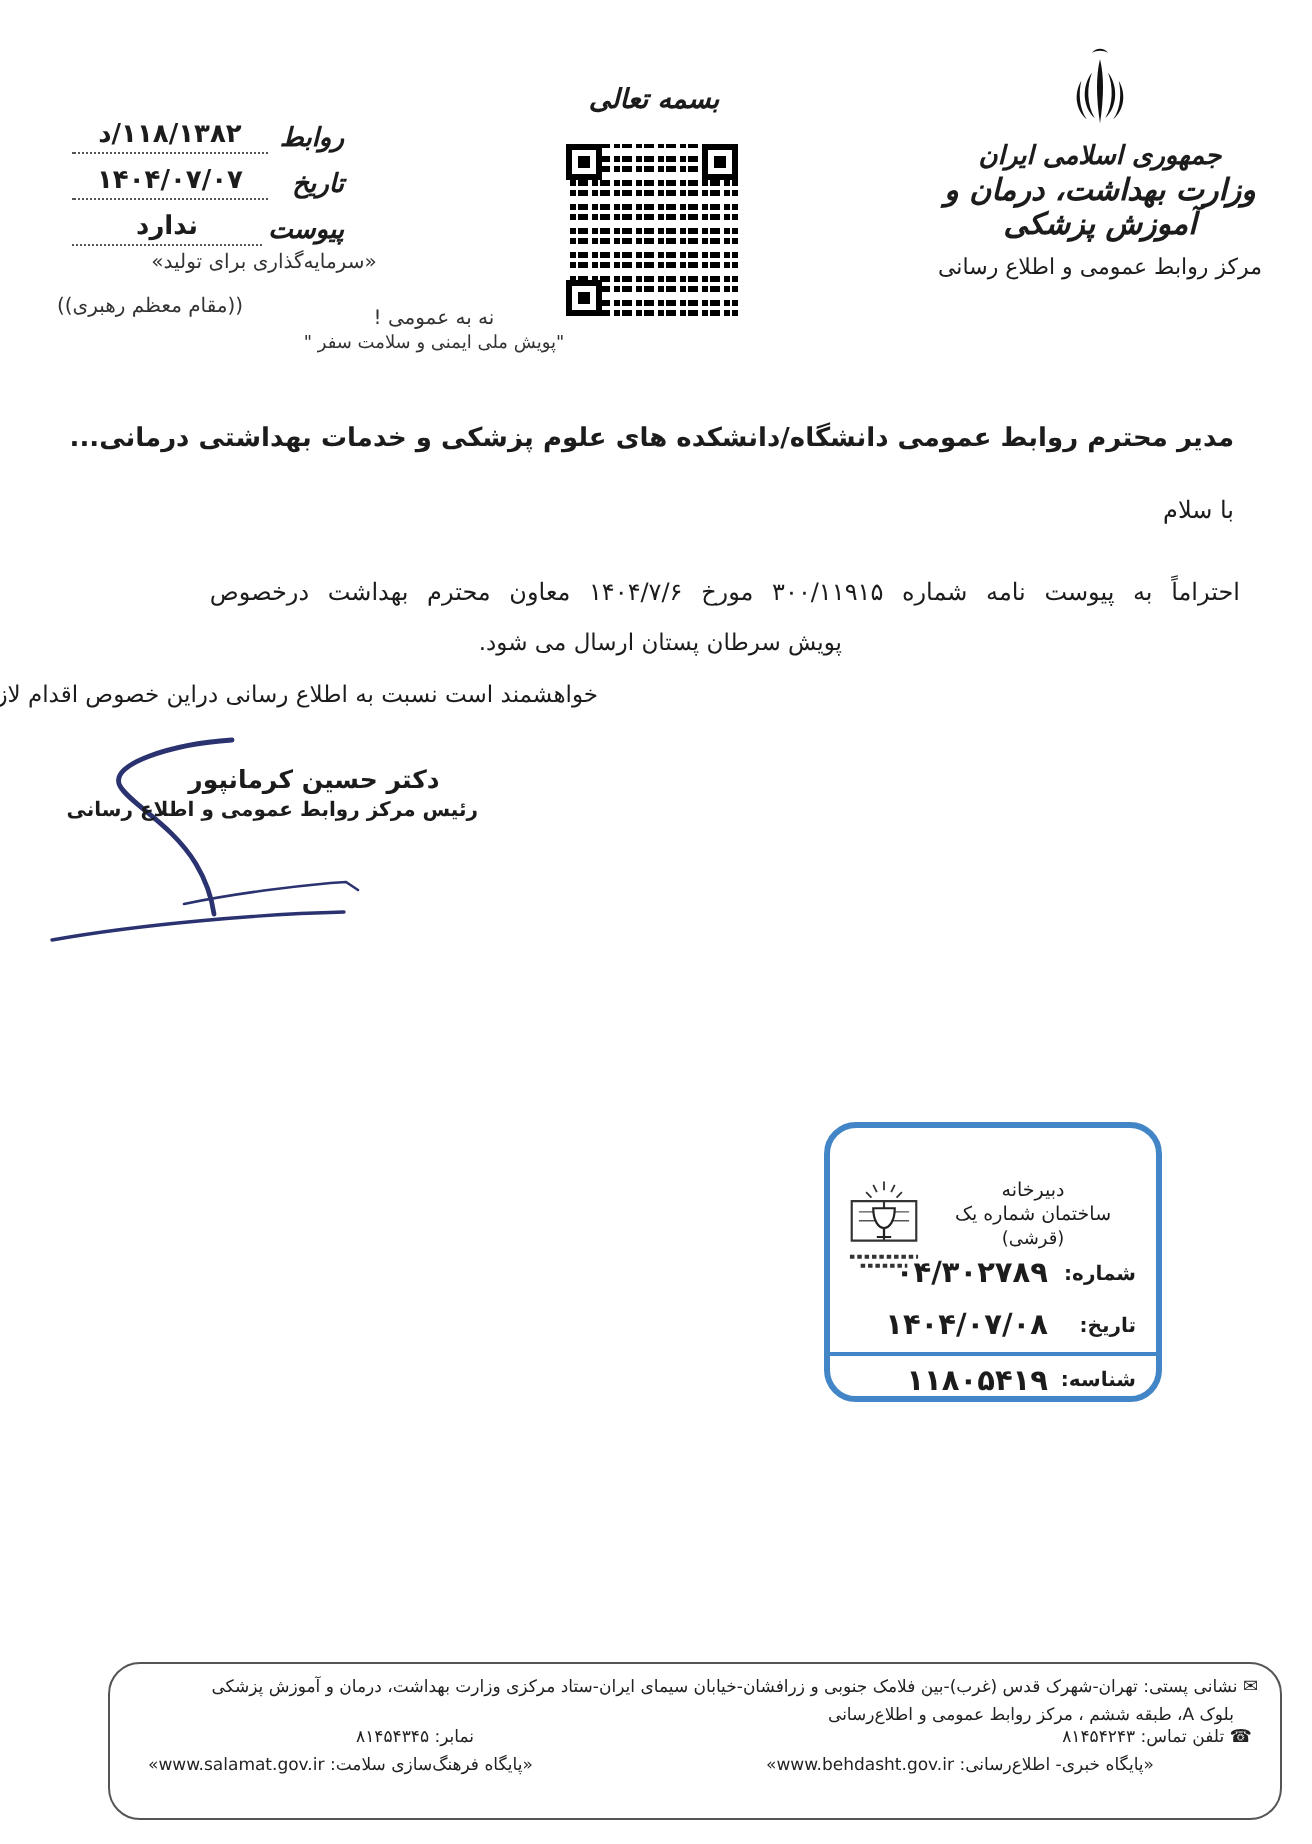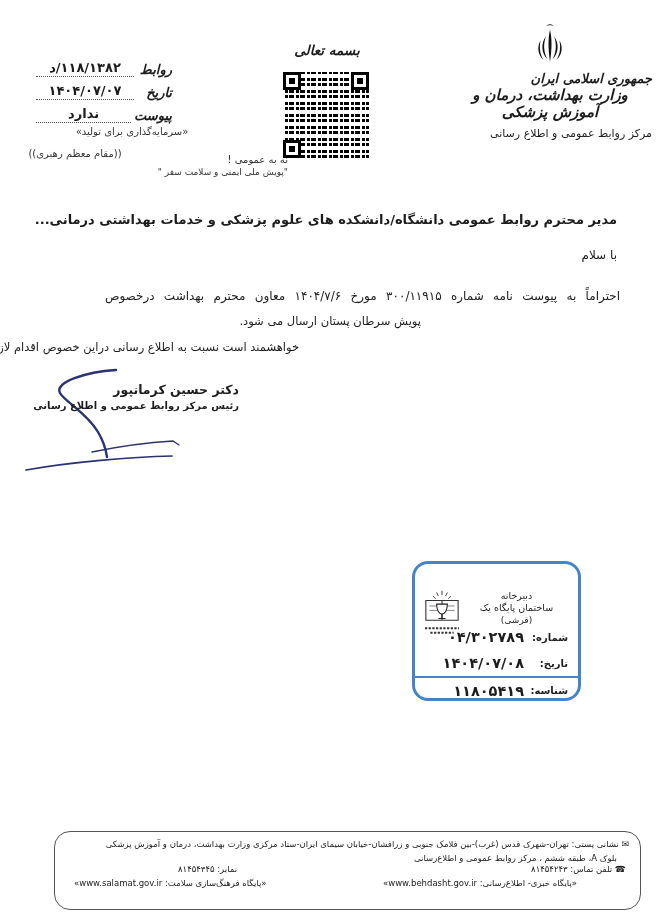--- a/index.html
+++ b/index.html
@@ -3,21 +3,21 @@
 <meta charset="utf-8">
 <style>
   * { box-sizing: border-box; margin: 0; padding: 0; }
   body { margin: 0; background: #e8e8e8; font-family: "DejaVu Sans", sans-serif; }
   #page {
     position: relative; width: 656px; height: 922px; margin: 0 auto;
     background: #ffffff; overflow: hidden; direction: rtl;
     font-family: "DejaVu Sans", sans-serif; color: #1c1c1c;
   }
   .abs { position: absolute; }
-  .nowrap { white-space: nowrap; text-align: right; }
+  .nowrap { white-space: nowrap; }
   .cal { font-style: italic; font-weight: bold; }
   .ltr { direction: ltr; unicode-bidi: bidi-override; }
 
   
   .ref-block { left: 36px; top: 54px; width: 136px; }
   .ref-row { display: flex; align-items: flex-end; height: 23px; }
   .ref-label { flex: 0 0 38px; font-style: italic; font-weight: bold; font-size: 13px; text-align: right; padding-left: 3px; }
   .ref-value { flex: 1; border-bottom: 1px dotted #555; text-align: center; font-weight: bold; font-size: 13px; padding-bottom: 1px; }
 
   .slogan1 { left: 62px; top: 126px; width: 140px; text-align: center; font-size: 10px; color: #333; }
@@ -142,21 +142,21 @@
   </svg>
   <div class="abs signer">
     <div class="signer-name nowrap">دکتر حسین کرمانپور</div>
     <div class="signer-title nowrap">رئیس مرکز روابط عمومی و اطلاع رسانی</div>
   </div>
 
   <div class="abs stamp">
     <div class="stamp-top">
       <div class="stamp-org">
         <div class="o1">دبیرخانه</div>
-        <div class="o2">ساختمان پایگاه یک</div>
+        <div class="o2">ساختمان شماره یک</div>
         <div class="o3">(قرشی)</div>
       </div>
       <svg width="42" height="52" viewBox="0 0 46 58">
         <path d="M23 3 v5 M17 5 l2 4 M29 5 l-2 4 M13 9 l3 3 M33 9 l-3 3" stroke="#333" stroke-width="1" fill="none"></path>
         <path d="M5 14 h36 v22 h-36 z M23 14 v22" stroke="#333" stroke-width="1.2" fill="none"></path>
         <path d="M9 20 h10 M9 25 h10 M27 20 h10 M27 25 h10" stroke="#555" stroke-width="0.8" fill="none"></path>
         <path d="M17 18 h12 c0 7 -3 11 -6 11 s-6 -4 -6 -11 z" stroke="#222" stroke-width="1.2" fill="#fff"></path>
         <path d="M23 29 v5 M19 34 h8" stroke="#222" stroke-width="1.2" fill="none"></path>
         <path d="M4 45 h38 M10 50 h26" stroke="#333" stroke-width="2.2" stroke-dasharray="2.5 1.6" fill="none"></path>
       </svg>

